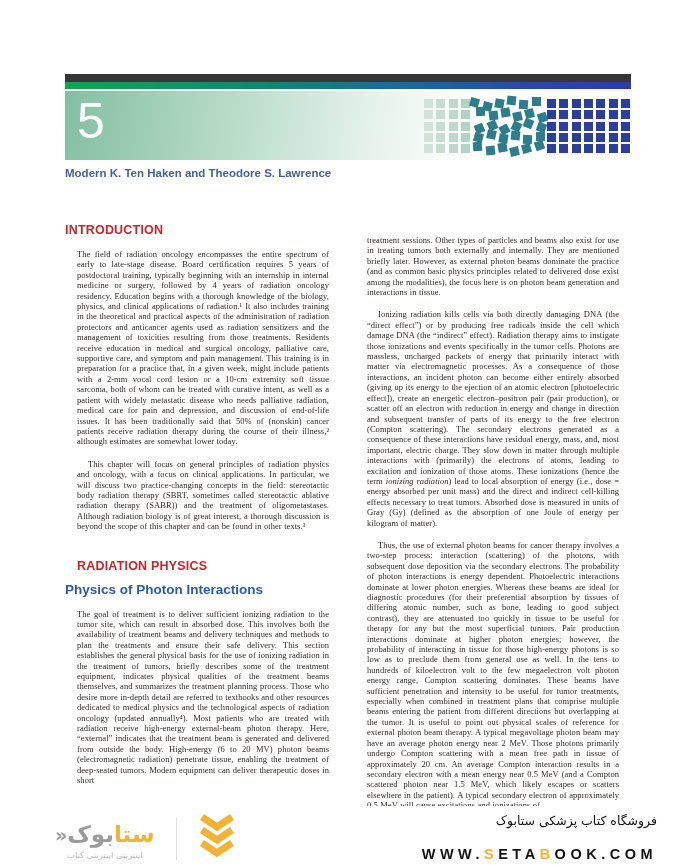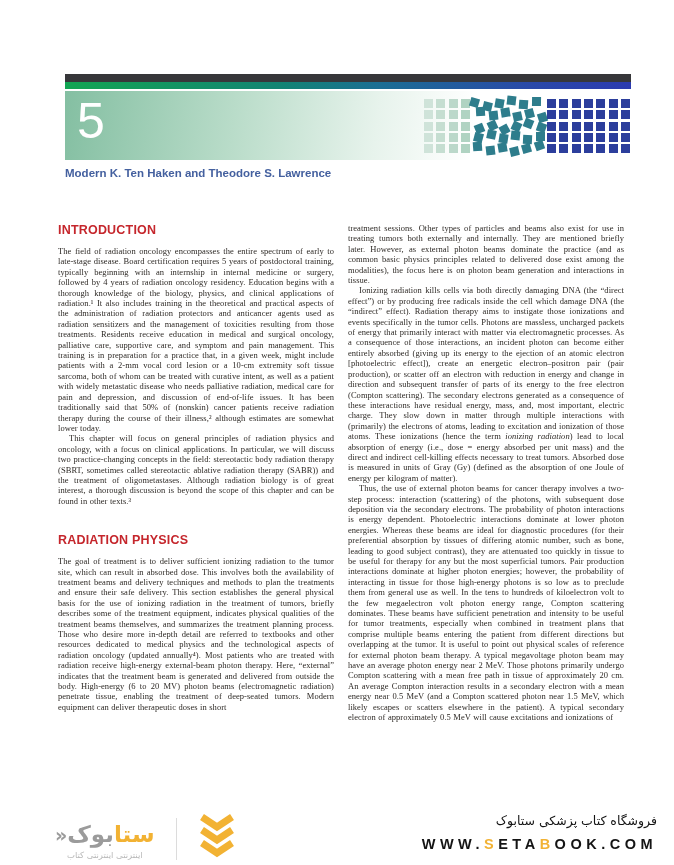--- a/index.html
+++ b/index.html
@@ -15,45 +15,45 @@
   .chapnum{position:absolute;left:77px;top:95px;font-family:"Liberation Sans",sans-serif;
            font-size:50px;line-height:52px;color:#ffffff;font-weight:400;}
   .chaptitle{position:absolute;left:122px;top:104px;font-family:"Liberation Sans",sans-serif;
              font-size:19px;line-height:22px;color:#3c3c3e;font-weight:400;}
   .mosaic{position:absolute;left:424px;top:99px;width:212px;height:58px;}
   .mosaic .sq{position:absolute;width:9px;height:9px;}
   .authors{position:absolute;left:65px;top:167px;font-family:"Liberation Sans",sans-serif;
            font-size:11.5px;font-weight:700;color:#44609f;}
 
   
-  .columns{position:absolute;left:58px;top:223px;width:566px;display:flex;gap:14px;}
+  .columns{position:absolute;left:65px;top:223px;width:566px;display:flex;gap:14px;}
   .col{width:276px;}
   .h-red{font-family:"Liberation Sans",sans-serif;font-size:12.5px;font-weight:700;
          color:#c5262c;margin:0 0 9px 0;letter-spacing:.2px;}
-  .h-red.mt{margin-top:27px;}
+  .h-red.mt{margin-top:27px;margin-left:12px;}
   .h-blue{font-family:"Liberation Sans",sans-serif;font-size:13.5px;font-weight:700;
           color:#2c5aa0;margin:0 0 9px 0;}
-  .body-p{font-size:8.5px;line-height:10.4px;text-align:justify;margin:0;
+  .body-p{font-size:8.5px;line-height:10.4px;text-align:justify;margin:12px;
           letter-spacing:.05px;word-spacing:.3px;}
   .body-p.indent{text-indent:11px;}
 
   
   .footer{position:absolute;left:0;top:806px;width:674px;height:59px;background:#ffffff;}
   .logo{position:absolute;left:55px;top:6px;display:flex;align-items:flex-end;gap:21px;}
   .wordmark-block{text-align:center;}
   .wordmark{font-family:"DejaVu Sans",sans-serif;font-size:23px;font-weight:700;line-height:26px;direction:rtl;}
   .wm-accent{color:#f2b233;}
   .wm-gray{color:#9b9b9b;}
   .wm-guill{color:#9b9b9b;font-size:19px;}
   .tagline{font-family:"DejaVu Sans",sans-serif;font-size:8.5px;color:#b9b9b9;margin-top:2px;direction:rtl;}
   .logo-divider{width:1px;height:42px;background:#dcdcdc;}
   .footer-right{position:absolute;right:17px;top:6px;text-align:right;}
   .store-fa{font-family:"DejaVu Sans",sans-serif;font-size:12.5px;color:#141414;direction:rtl;line-height:18px;}
   .website{font-family:"Liberation Sans",sans-serif;font-size:14.5px;font-weight:700;
-           letter-spacing:4.5px;margin-top:5px;line-height:18px;}
+           letter-spacing:4.5px;margin-top:15px;line-height:18px;}
 </style>
 </head>
 <body>
 
 <div id="page">
 
   <div class="topbar"></div>
   <div class="gradbar"></div>
   <div class="panel"></div>
   <div class="chapnum">5</div>
@@ -149,20 +149,21 @@
   <div class="authors">Modern K. Ten Haken and Theodore S. Lawrence</div>
 
   <div class="columns">
     <div class="col">
       <h2 class="h-red">INTRODUCTION</h2>
       <div>
           <p class="body-p">The field of radiation oncology encompasses the entire spectrum of early to late-stage disease. Board certification requires 5 years of postdoctoral training, typically beginning with an internship in internal medicine or surgery, followed by 4 years of radiation oncology residency. Education begins with a thorough knowledge of the biology, physics, and clinical applications of radiation.¹ It also includes training in the theoretical and practical aspects of the administration of radiation protectors and anticancer agents used as radiation sensitizers and the management of toxicities resulting from those treatments. Residents receive education in medical and surgical oncology, palliative care, supportive care, and symptom and pain management. This training is in preparation for a practice that, in a given week, might include patients with a 2-mm vocal cord lesion or a 10-cm extremity soft tissue sarcoma, both of whom can be treated with curative intent, as well as a patient with widely metastatic disease who needs palliative radiation, medical care for pain and depression, and discussion of end-of-life issues. It has been traditionally said that 50% of (nonskin) cancer patients receive radiation therapy during the course of their illness,² although estimates are somewhat lower today.</p>
           <p class="body-p indent">This chapter will focus on general principles of radiation physics and oncology, with a focus on clinical applications. In particular, we will discuss two practice-changing concepts in the field: stereotactic body radiation therapy (SBRT, sometimes called stereotactic ablative radiation therapy (SABR)) and the treatment of oligometastases. Although radiation biology is of great interest, a thorough discussion is beyond the scope of this chapter and can be found in other texts.³</p>
         </div>
       <h2 class="h-red mt">RADIATION PHYSICS</h2>
+      <h3 class="h-blue">Physics of Photon Interactions</h3>
       <div>
           <p class="body-p">The goal of treatment is to deliver sufficient ionizing radiation to the tumor site, which can result in absorbed dose. This involves both the availability of treatment beams and delivery techniques and methods to plan the treatments and ensure their safe delivery. This section establishes the general physical basis for the use of ionizing radiation in the treatment of tumors, briefly describes some of the treatment equipment, indicates physical qualities of the treatment beams themselves, and summarizes the treatment planning process. Those who desire more in-depth detail are referred to textbooks and other resources dedicated to medical physics and the technological aspects of radiation oncology (updated annually⁴). Most patients who are treated with radiation receive high-energy external-beam photon therapy. Here, “external” indicates that the treatment beam is generated and delivered from outside the body. High-energy (6 to 20 MV) photon beams (electromagnetic radiation) penetrate tissue, enabling the treatment of deep-seated tumors. Modern equipment can deliver therapeutic doses in short</p>
         </div>
     </div>
     <div class="col">
       <div>
           <p class="body-p">treatment sessions. Other types of particles and beams also exist for use in treating tumors both externally and internally. They are mentioned briefly later. However, as external photon beams dominate the practice (and as common basic physics principles related to delivered dose exist among the modalities), the focus here is on photon beam generation and interactions in tissue.</p>
           <p class="body-p indent">Ionizing radiation kills cells via both directly damaging DNA (the “direct effect”) or by producing free radicals inside the cell which damage DNA (the “indirect” effect). Radiation therapy aims to instigate those ionizations and events specifically in the tumor cells. Photons are massless, uncharged packets of energy that primarily interact with matter via electromagnetic processes. As a consequence of those interactions, an incident photon can become either entirely absorbed (giving up its energy to the ejection of an atomic electron [photoelectric effect]), create an energetic electron–positron pair (pair production), or scatter off an electron with reduction in energy and change in direction and subsequent transfer of parts of its energy to the free electron (Compton scattering). The secondary electrons generated as a consequence of these interactions have residual energy, mass, and, most important, electric charge. They slow down in matter through multiple interactions with (primarily) the electrons of atoms, leading to excitation and ionization of those atoms. These ionizations (hence the term <i>ionizing radiation</i>) lead to local absorption of energy (i.e., dose = energy absorbed per unit mass) and the direct and indirect cell-killing effects necessary to treat tumors. Absorbed dose is measured in units of Gray (Gy) (defined as the absorption of one Joule of energy per kilogram of matter).</p>
           <p class="body-p indent">Thus, the use of external photon beams for cancer therapy involves a two-step process: interaction (scattering) of the photons, with subsequent dose deposition via the secondary electrons. The probability of photon interactions is energy dependent. Photoelectric interactions dominate at lower photon energies. Whereas these beams are ideal for diagnostic procedures (for their preferential absorption by tissues of differing atomic number, such as bone, leading to good subject contrast), they are attenuated too quickly in tissue to be useful for therapy for any but the most superficial tumors. Pair production interactions dominate at higher photon energies; however, the probability of interacting in tissue for those high-energy photons is so low as to preclude them from general use as well. In the tens to hundreds of kiloelectron volt to the few megaelectron volt photon energy range, Compton scattering dominates. These beams have sufficient penetration and intensity to be useful for tumor treatments, especially when combined in treatment plans that comprise multiple beams entering the patient from different directions but overlapping at the tumor. It is useful to point out physical scales of reference for external photon beam therapy. A typical megavoltage photon beam may have an average photon energy near 2 MeV. Those photons primarily undergo Compton scattering with a mean free path in tissue of approximately 20 cm. An average Compton interaction results in a secondary electron with a mean energy near 0.5 MeV (and a Compton scattered photon near 1.5 MeV, which likely escapes or scatters elsewhere in the patient). A typical secondary electron of approximately 0.5 MeV will cause excitations and ionizations of</p>
         </div>

